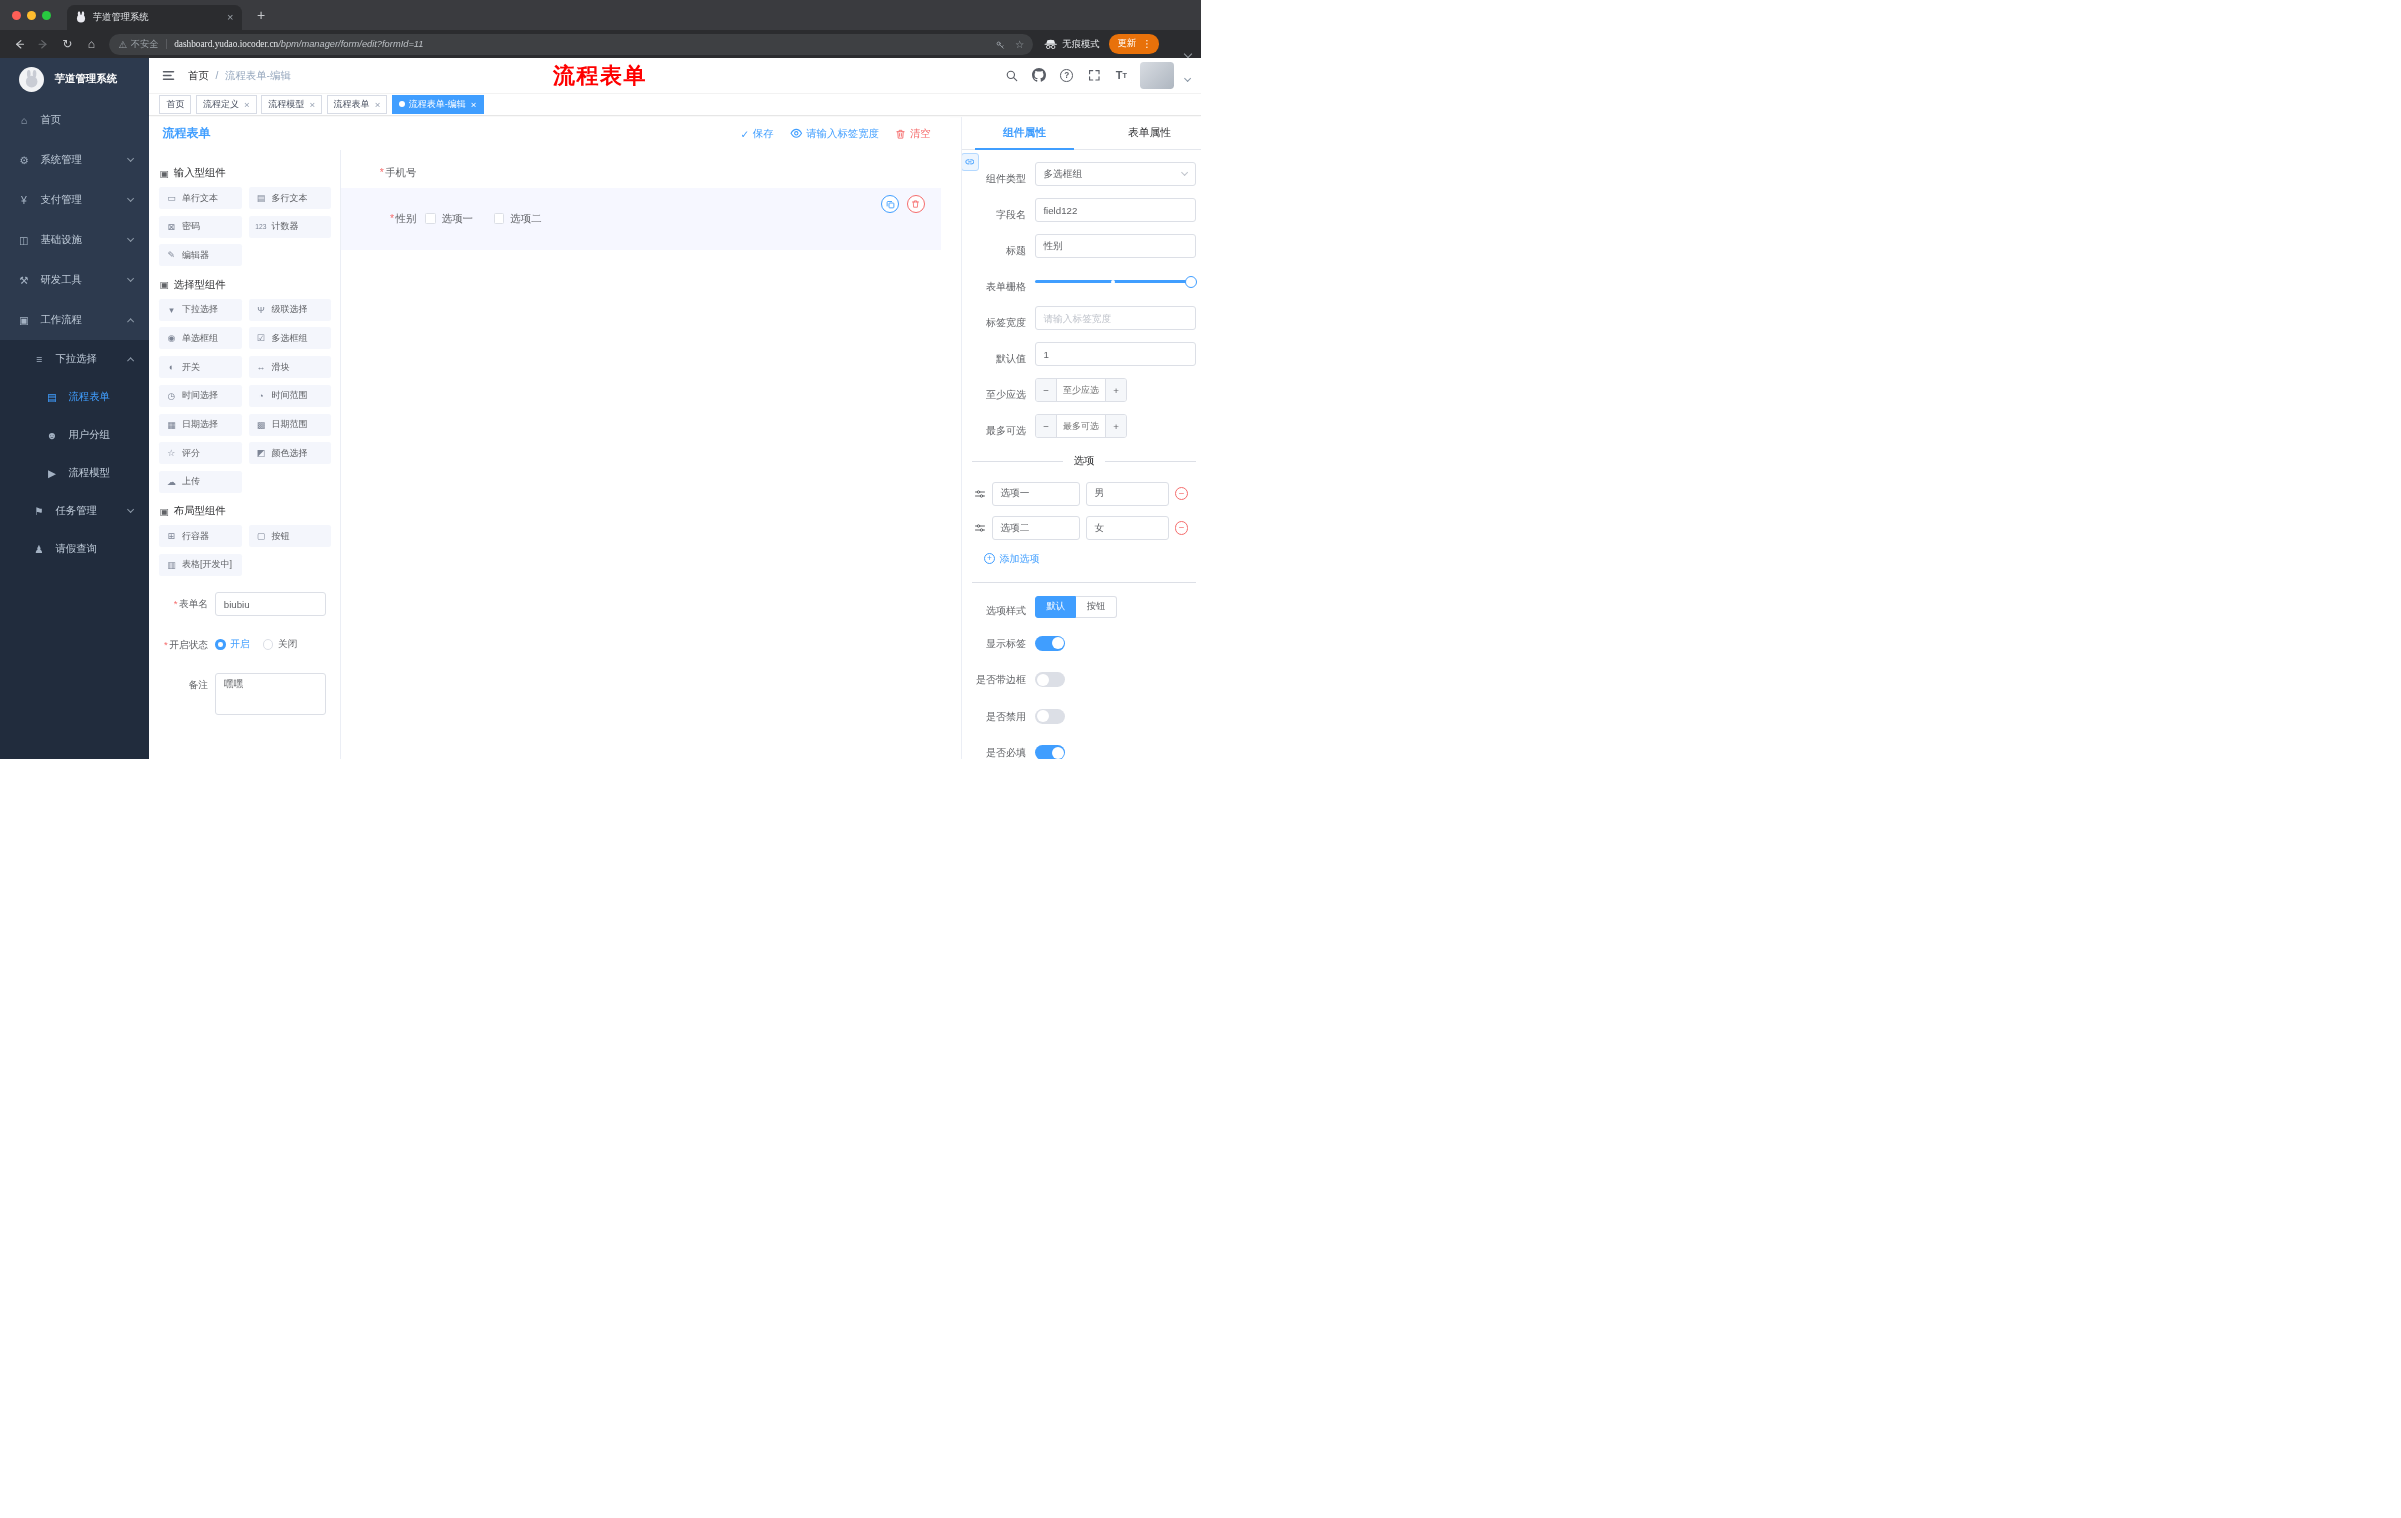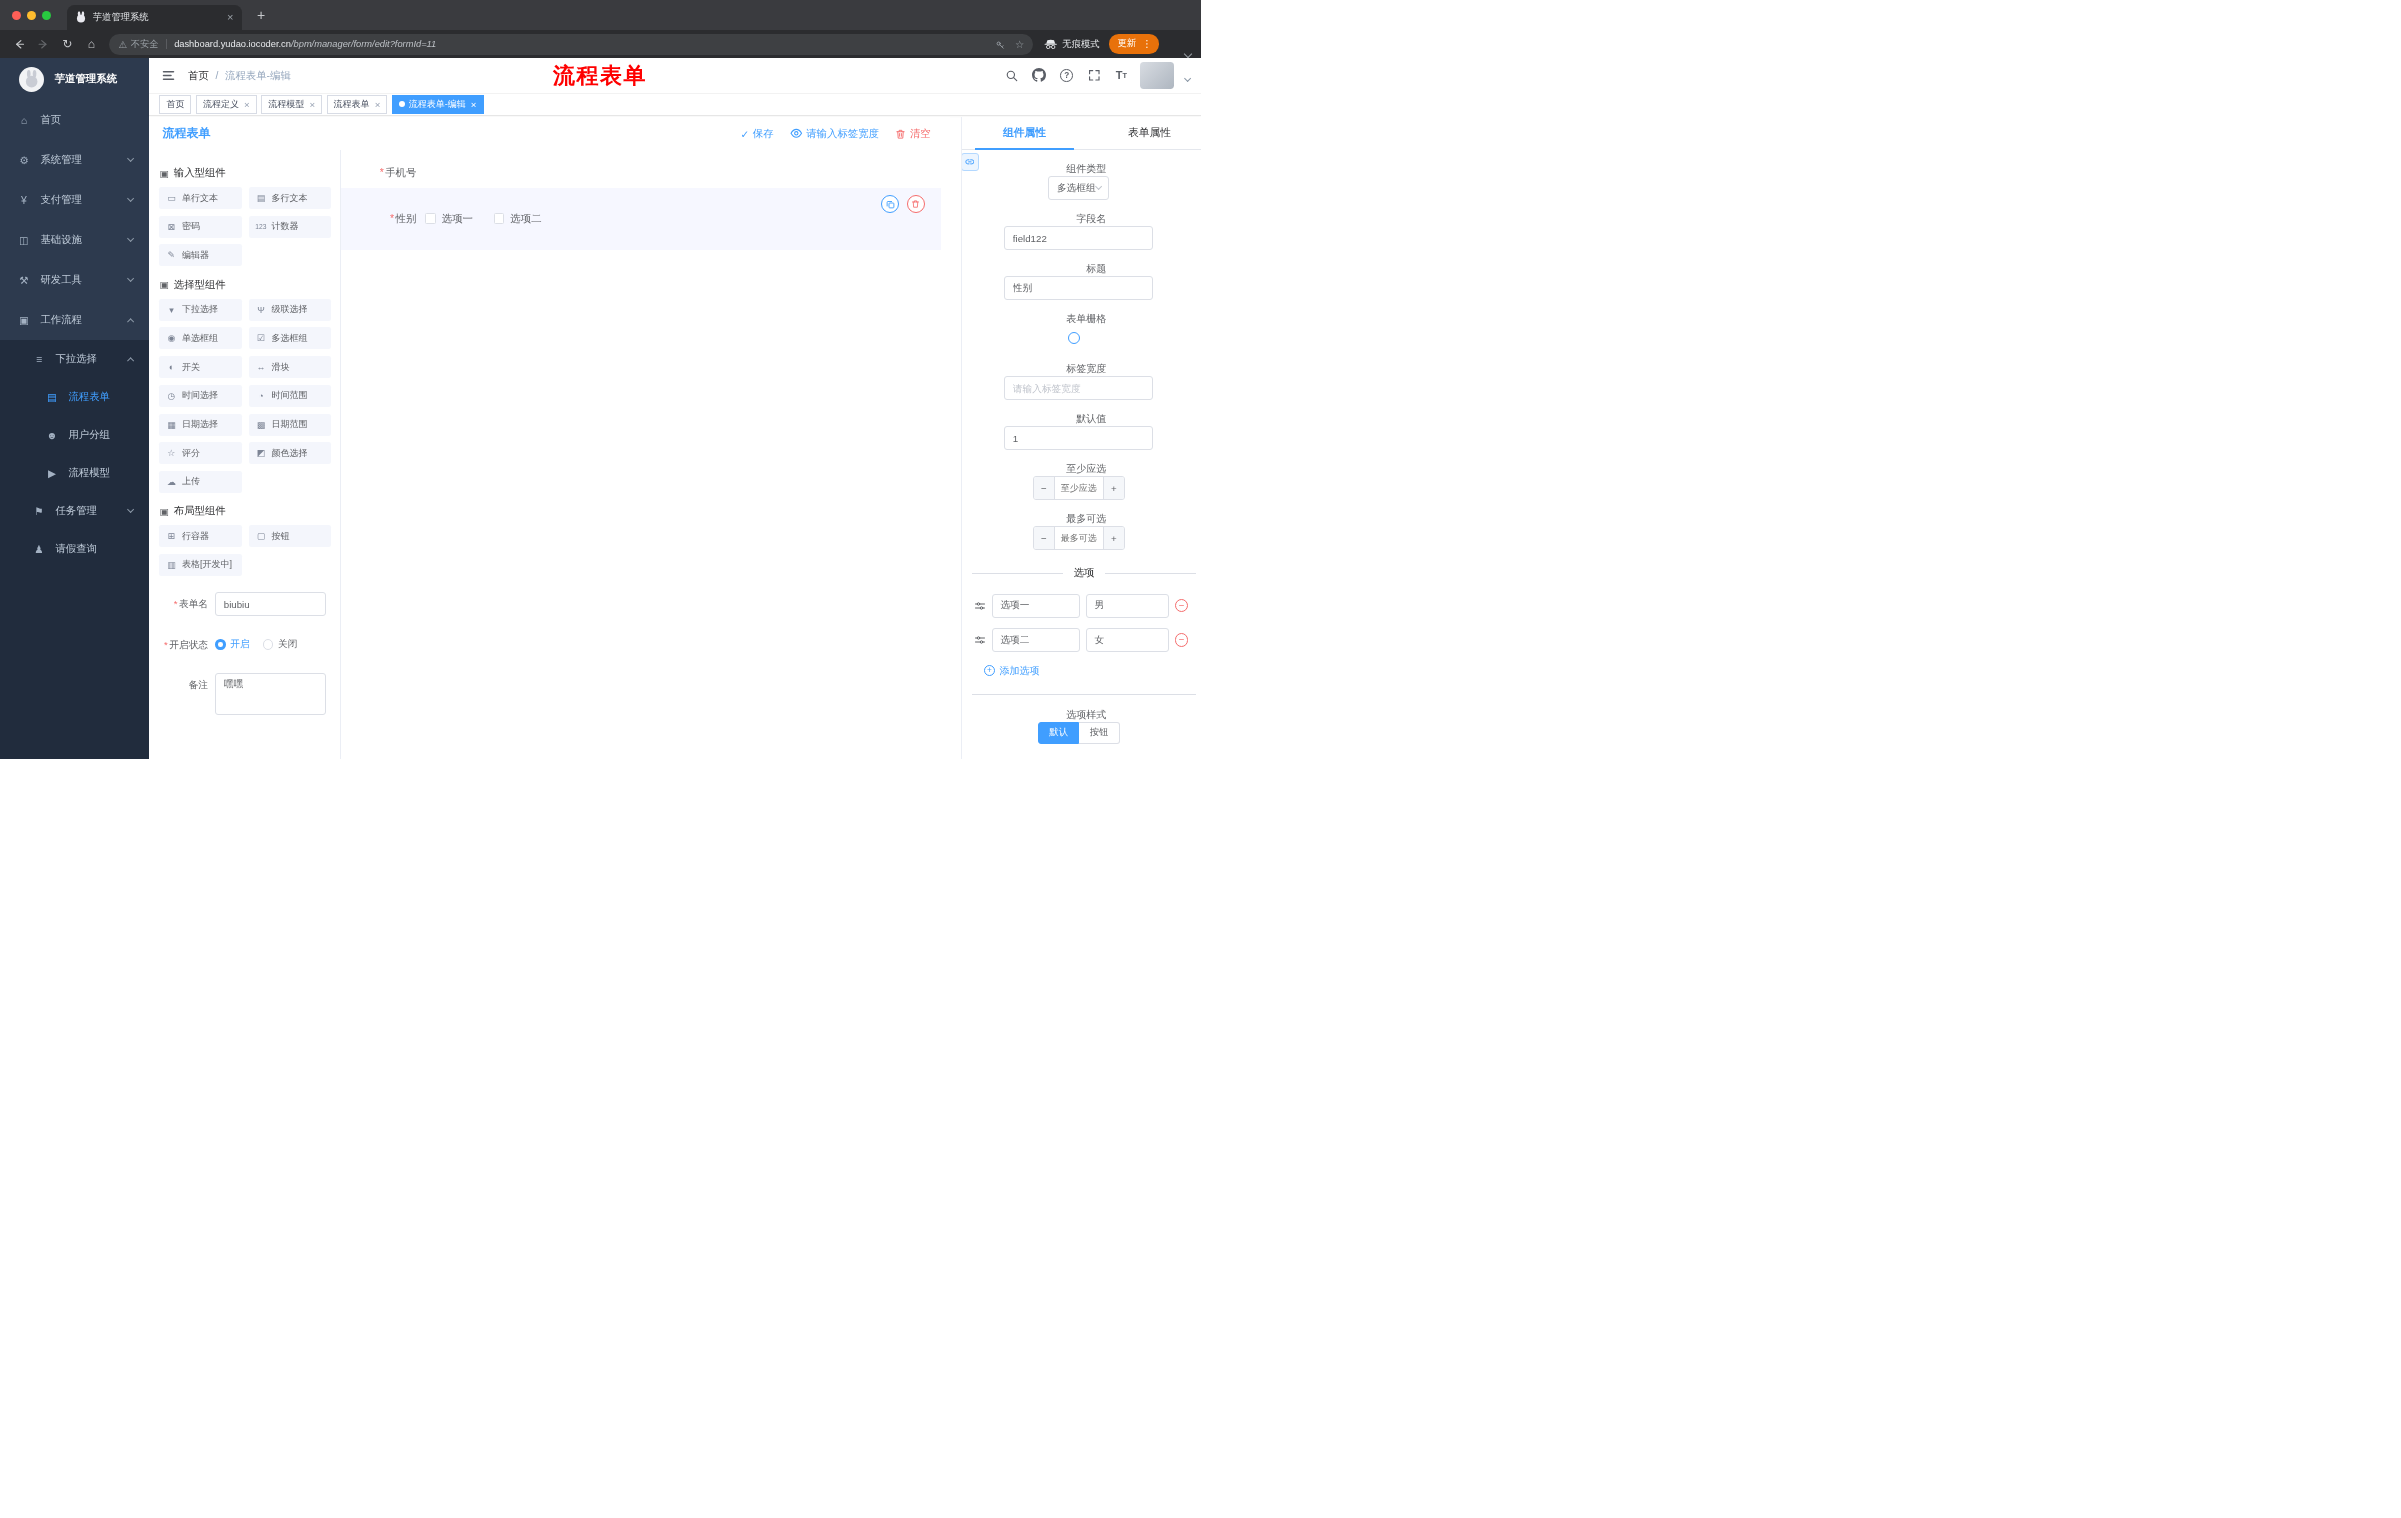--- a/index.html
+++ b/index.html
@@ -17,21 +17,21 @@
   .btab .ttl { flex:1; white-space:nowrap; overflow:hidden; }
   .btab .tclose { color:#9aa0a6; font-size:11px; padding:0 1.5px; cursor:pointer; }
   .newtab { color:#c7c9cc; font-size:14px; margin-left:9px; width:19.3px; height:19.3px; display:flex; align-items:center; justify-content:center; border-radius:50%; }
   .toolbar { position:absolute; left:0; top:30px; width:1201px; height:28px; background:#2b2c2f; display:flex; align-items:center; padding:0 7.4px; }
   .navbtn { width:21px; height:21px; display:flex; align-items:center; justify-content:center; color:#c7c9cc; border-radius:50%; margin:0 1.5px; font-size:12px; }
   .navbtn.disabled { color:#66686c; }
   .urlbar { margin-left:6px; height:21px; flex:1; max-width:924px; background:#3e4043; border-radius:10.4px; display:flex; align-items:center; padding:0 9px; color:#e8eaed; font-size:9.3px; }
   .urlbar .warn { color:#9aa0a6; font-size:9.7px; margin-right:3.7px; }
   .urlbar .sec { color:#9aa0a6; margin-right:7.4px; }
   .urlbar .vsep { width:0.7px; height:10.4px; background:#5a5c60; margin-right:7.4px; }
-  .urlbar .domain { color:#e8eaed; }
+  .urlbar .domain { color:#e8eaed;font-family:Liberation Serif, serif; }
   .urlbar .path { color:#bdc1c6;font-style:italic; }
   .urlbar .spacer { flex:1; }
   .urlbar .keyic, .urlbar .staric { color:#9aa0a6; margin-left:9px; font-size:10.4px; display:flex; align-items:center; }
   .incog { display:flex; align-items:center; gap:5.2px; color:#e8eaed; font-size:9.3px; margin:0 9px 0 10.4px; }
   .updatepill { background:#e8710a; color:#fff; height:19.3px; border-radius:9.7px; display:flex; align-items:center; padding:0 4.5px 0 9px; font-size:9.3px; gap:3px; }
   .updatepill .kb { font-size:9.7px; padding:0 3px; }
   .bcaret { position:absolute; right:10.4px; top:51px; width:6px; height:6px; border-right:1.2px solid #9aa0a6; border-bottom:1.2px solid #9aa0a6; transform:rotate(45deg); }
 
   
   .sidebar { position:absolute; left:0; top:58px; width:149px; height:701px; background:#2d3a4e; color:#bfcbd9; display:flex; flex-direction:column; }
@@ -117,21 +117,21 @@
   .chip.del { border:0.7px solid #f56c6c; color:#f56c6c; }
 
   
   .props { position:absolute; left:950px; top:117px; width:251px; height:643px; background:#fff; border-left:0.7px solid #ebeef5; overflow:hidden;margin-left:11px; }
   .ptabs { height:33px; display:flex; border-bottom:0.7px solid #e4e7ed; }
   .ptab { flex:1; display:flex; align-items:center; justify-content:center; font-size:10.8px; color:#303133; cursor:pointer; position:relative; }
   .ptab.active { color:#409eff; font-weight:bold; }
   .ptab.active::after { content:""; position:absolute; left:13.4px; right:13.4px; bottom:-0.7px; height:1.5px; background:#409eff; }
   .handle { position:absolute; left:-1.5px; top:36px; width:18px; height:18px; background:#ecf5ff; border:0.7px solid #b3d8ff; border-radius:3px; color:#409eff; display:flex; align-items:center; justify-content:center; z-index:3; cursor:col-resize; }
   .pbody { padding:12px 16.3px 0 0; }
-  .prow { display:flex; align-items:center; margin-bottom:12px;flex-direction:column; }
+  .prow { display:flex; align-items:flex-end; margin-bottom:12px; }
   .plabel { width:73px; flex:none; text-align:right; font-size:10px; color:#606266; padding-right:9px; }
   .pctrl { flex:1; }
   .pselect { height:24px; border:0.7px solid #dcdfe6; border-radius:3px; display:flex; align-items:center; padding:0 7.4px; font-size:9.7px; color:#606266; cursor:pointer; }
   .pselect .scaret { margin-left:auto; width:5.2px; height:5.2px; border-right:1px solid #c0c4cc; border-bottom:1px solid #c0c4cc; transform:rotate(45deg); margin-top:-3px; }
   .pinput { width:100%; height:24px; border:0.7px solid #dcdfe6; border-radius:3px; padding:0 7.4px; font-size:9.7px; color:#606266; outline:none; font-family:inherit; }
   .slider { position:relative; height:24px; }
   .strack { position:absolute; left:0; right:0; top:10.4px; height:3px; border-radius:1.5px; background:#409eff; }
   .smid { position:absolute; left:47%; top:9.7px; width:4.5px; height:4.5px; border-radius:50%; background:#fff; }
   .sknob { position:absolute; right:-1.5px; top:6px; width:12px; height:12px; border-radius:50%; background:#fff; border:1.5px solid #409eff; cursor:pointer; }
   .stepper { display:flex; width:92px; height:24px; border:0.7px solid #dcdfe6; border-radius:3px; overflow:hidden; }

